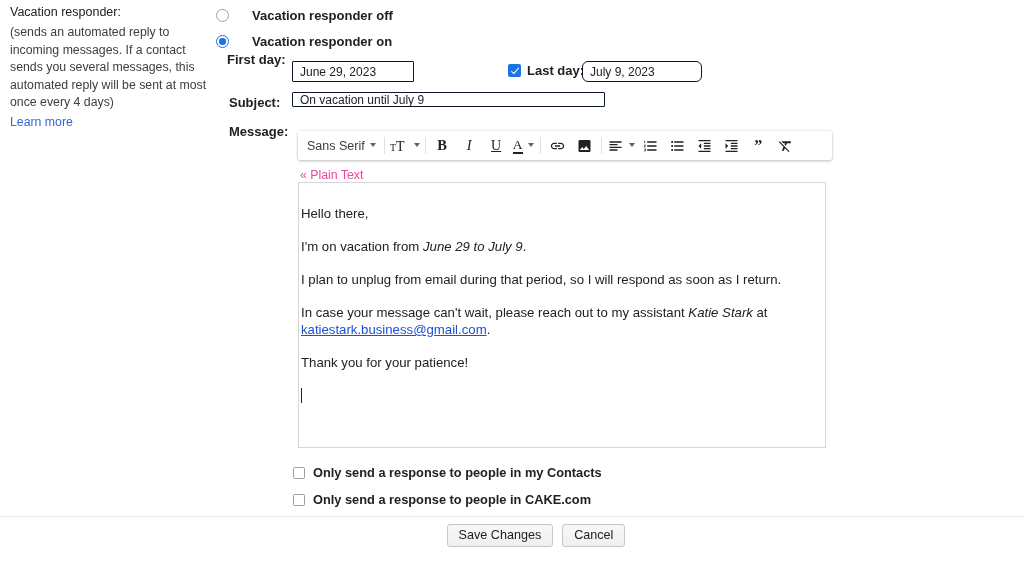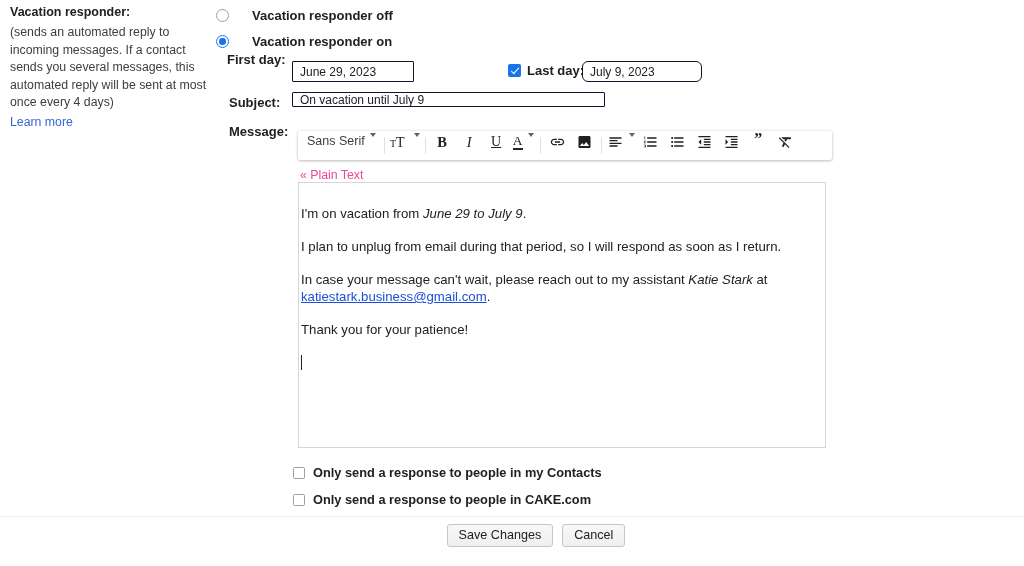--- a/index.html
+++ b/index.html
@@ -20,21 +20,21 @@
 
   
   .left-col {
     position: absolute;
     left: 10px;
     top: 4px;
     width: 205px;
   }
   .left-title {
     font-size: 12.5px;
-    font-weight: bold;
+    font-weight: normal;
     color: #202124;
     line-height: 17px;
     margin-bottom: 3px;
   }
   .left-desc {
     font-size: 12.3px;
     color: #3c4043;
     line-height: 17.6px;
   }
   .learn-more {
@@ -150,21 +150,21 @@
     background: #fff;
     border-radius: 2px;
     box-shadow: 0 1px 3px rgba(60,64,67,.30), 0 0 2px rgba(60,64,67,.15);
     display: flex;
     align-items: center;
     box-sizing: border-box;
     padding: 0 3px;
   }
   .tb-btn {
     display: flex;
-    align-items: flex-start;
+    align-items: center;
     justify-content: center;
     height: 23px;
     min-width: 23px;
     padding: 0 2px;
     border-radius: 2px;
     cursor: pointer;
     color: #202124;
     user-select: none;
   }
   .tb-font {
@@ -410,20 +410,21 @@
       <svg class="ic" width="17" height="16" viewBox="0 0 24 24" fill="#202124" aria-hidden="true">
         <path d="M3.27 5L2 6.27l6.97 6.97L6.5 19h3l1.57-3.66L16.73 21 18 19.73 3.55 5.27 3.27 5zM6 5v.18L8.82 8h2.4l-.72 1.68 2.1 2.1L14.21 8H20V5H6z"></path>
       </svg>
     </div>
 
   </div>
 
   <a class="plain-text">« Plain Text</a>
 
   <div class="msg-body">
+    <p>Hello there,</p>
 
     <p><span>I'm on vacation from </span><em>June 29 to July 9</em><span>.</span></p>
 
     <p>I plan to unplug from email during that period, so I will respond as soon as I return.</p>
 
     <p><span>In case your message can't wait, please reach out to my assistant </span><em>Katie Stark</em><span> at </span><a class="msg-link">katiestark.business@gmail.com</a><span>.</span></p>
 
     <p>Thank you for your patience!</p>
 
     <p><span class="caret-line"></span></p>

